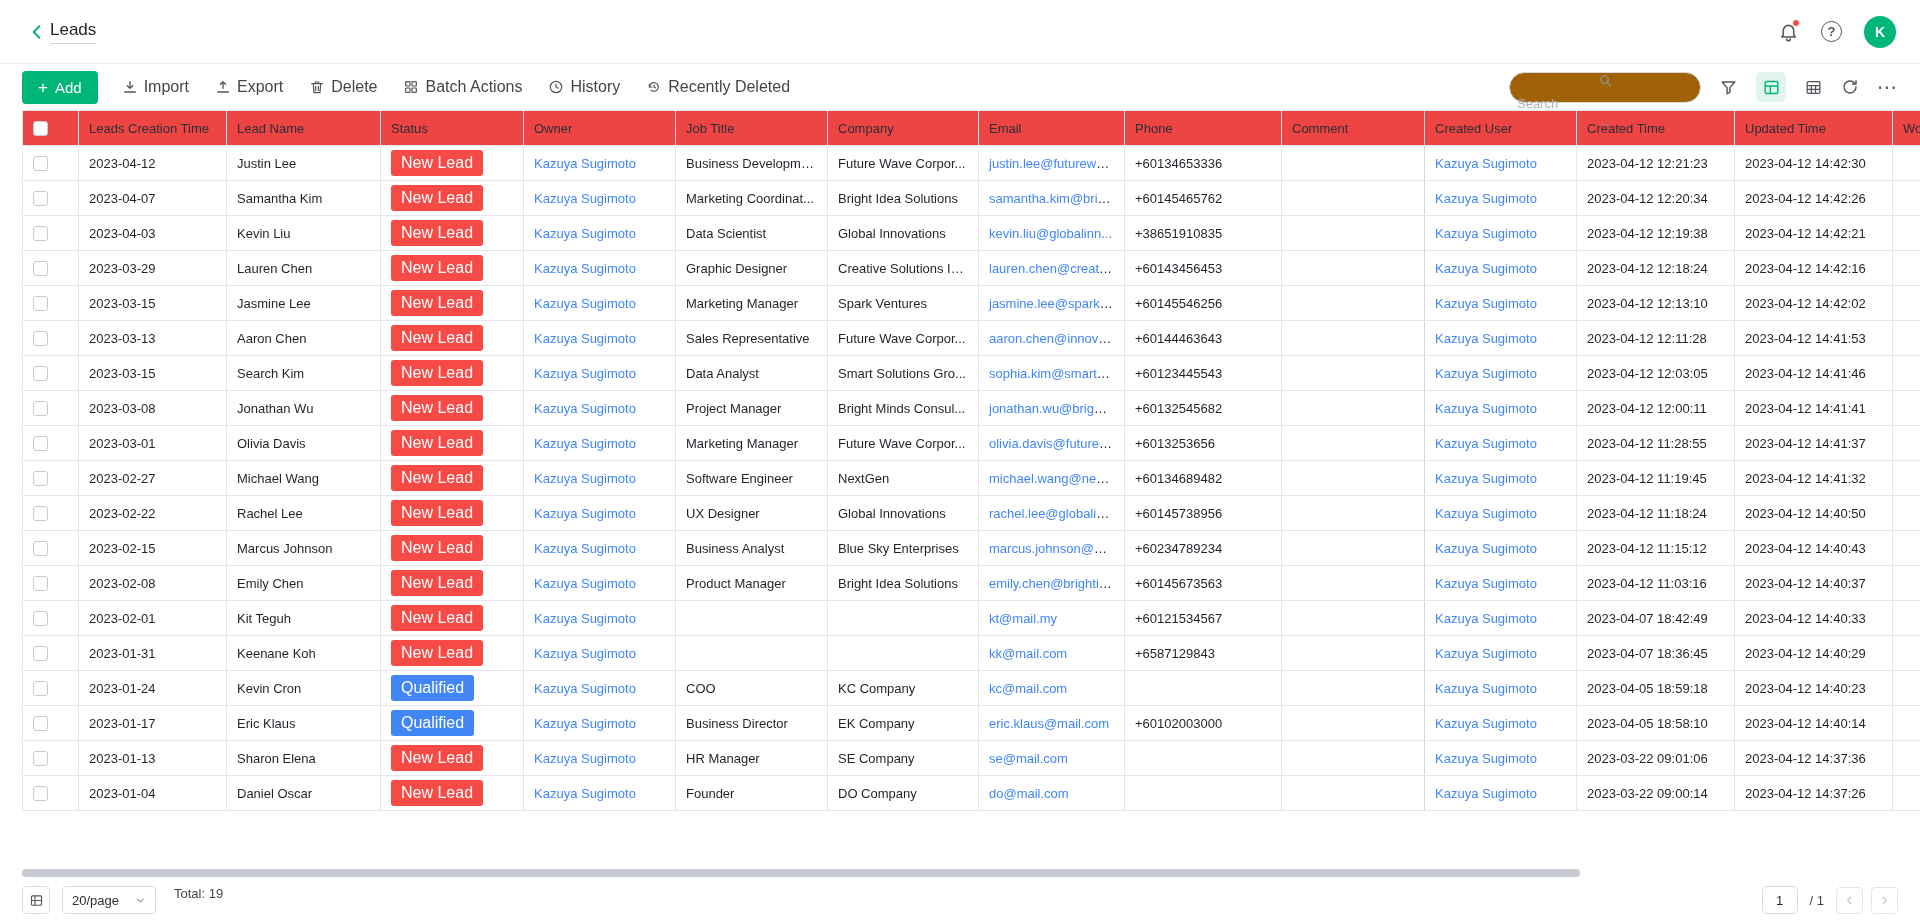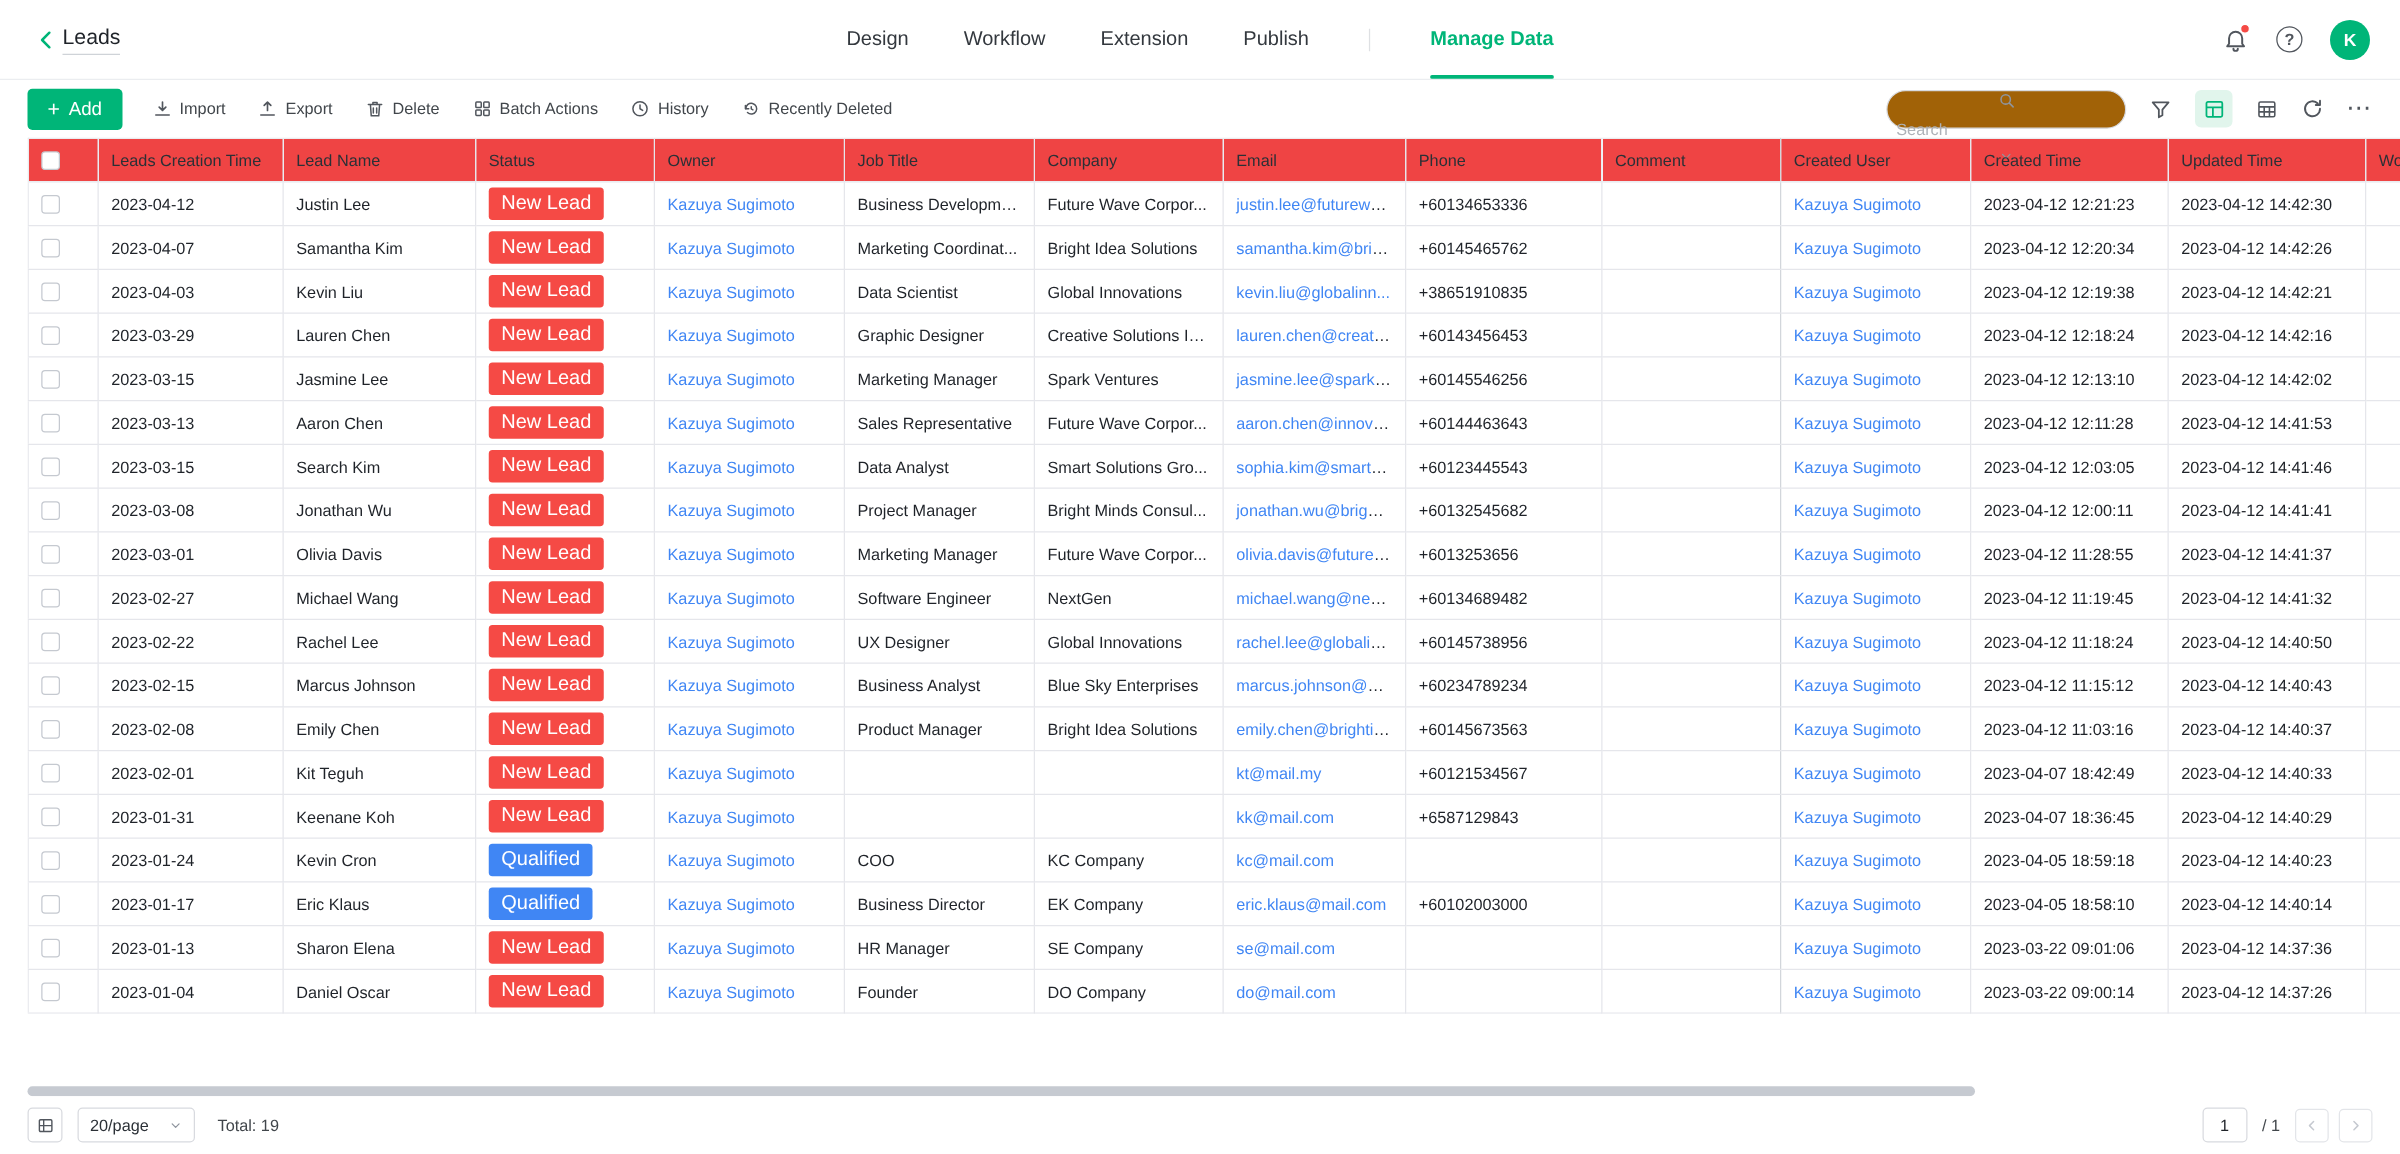--- a/index.html
+++ b/index.html
@@ -52,21 +52,21 @@
   }
 
   
   .toolbar { height:46px; display:flex; align-items:center; padding:0 22px; }
   .add-btn {
     background:var(--accent); color:#fff; border:none; border-radius:4px;
     height:33px; padding:0 16px; font-size:15px; font-family:inherit;
     display:flex; align-items:center; gap:7px; cursor:pointer; margin-right:24px;
   }
   .add-plus { font-size:17px; line-height:1; }
-  .tb-action { display:flex; align-items:flex-start; gap:6px; color:#41464b; font-size:13px; margin-right:26px; cursor:pointer; white-space:nowrap; }
+  .tb-action { display:flex; align-items:center; gap:6px; color:#41464b; font-size:16px; margin-right:26px; cursor:pointer; white-space:nowrap; }
   .tb-action svg { color:#51565d; }
 
   .tb-right { margin-left:auto; display:flex; align-items:center; gap:18px; }
   .search-box {
     width:192px; height:31px; border:1px solid #d8dadf; border-radius:16px;
     display:flex; align-items:center; padding:0 10px; gap:7px; background:#a16207;flex-direction:column;
   }
   .search-box input {
     border:none; outline:none; flex:1; min-width:0; font-size:13px;
     font-family:inherit; color:#1f2329; background:transparent;
@@ -114,21 +114,21 @@
   .hscroll-thumb {
     position:absolute; left:22px; bottom:46px; width:1558px; height:8px;
     border-radius:4px; background:#c6cad1; cursor:pointer;
   }
 
   
   .app-footer {
     position:absolute; left:0; right:0; bottom:0; height:46px;
     display:flex; align-items:center; padding:0 22px; background:#fff;
   }
-  .f-left { display:flex; align-items:center; gap:12px; }
+  .f-left { display:flex; gap:12px; }
   .grid-btn {
     width:28px; height:28px; border:1px solid #d8dadf; border-radius:4px;
     display:flex; align-items:center; justify-content:center; color:#51565d;
     background:#fff; cursor:pointer;
   }
   .page-size {
     height:28px; border:1px solid #d8dadf; border-radius:4px; background:#fff;
     display:flex; align-items:center; padding:0 9px; gap:16px;
     font-size:13px; color:#2b3036; cursor:pointer;
   }
@@ -152,28 +152,20 @@
     <div class="back-btn">
       <span>
         <svg width="20" height="20" viewBox="0 0 24 24">
             <path d="M15 5l-7 7 7 7" fill="none" stroke="#00b578" stroke-width="2.4" stroke-linecap="round" stroke-linejoin="round"></path>
           </svg>
       </span>
     </div>
     <div class="page-title">Leads</div>
   </div>
 
-  <div class="header-center">
-    <div class="nav-tab">Design</div>
-    <div class="nav-tab">Workflow</div>
-    <div class="nav-tab">Extension</div>
-    <div class="nav-tab">Publish</div>
-    <div class="nav-divider"></div>
-    <div class="manage-tab">Manage Data</div>
-  </div>
 
   <div class="header-right">
     <div class="bell-wrap">
       <span>
         <svg width="21" height="21" viewBox="0 0 24 24" fill="none" stroke="#51565d" stroke-width="1.8">
             <path d="M18 16v-5a6 6 0 1 0-12 0v5l-1.7 2.3h15.4z" stroke-linejoin="round"></path>
             <path d="M10 20.5a2 2 0 0 0 4 0" stroke-linecap="round"></path>
           </svg>
       </span>
       <span class="bell-dot"></span>

